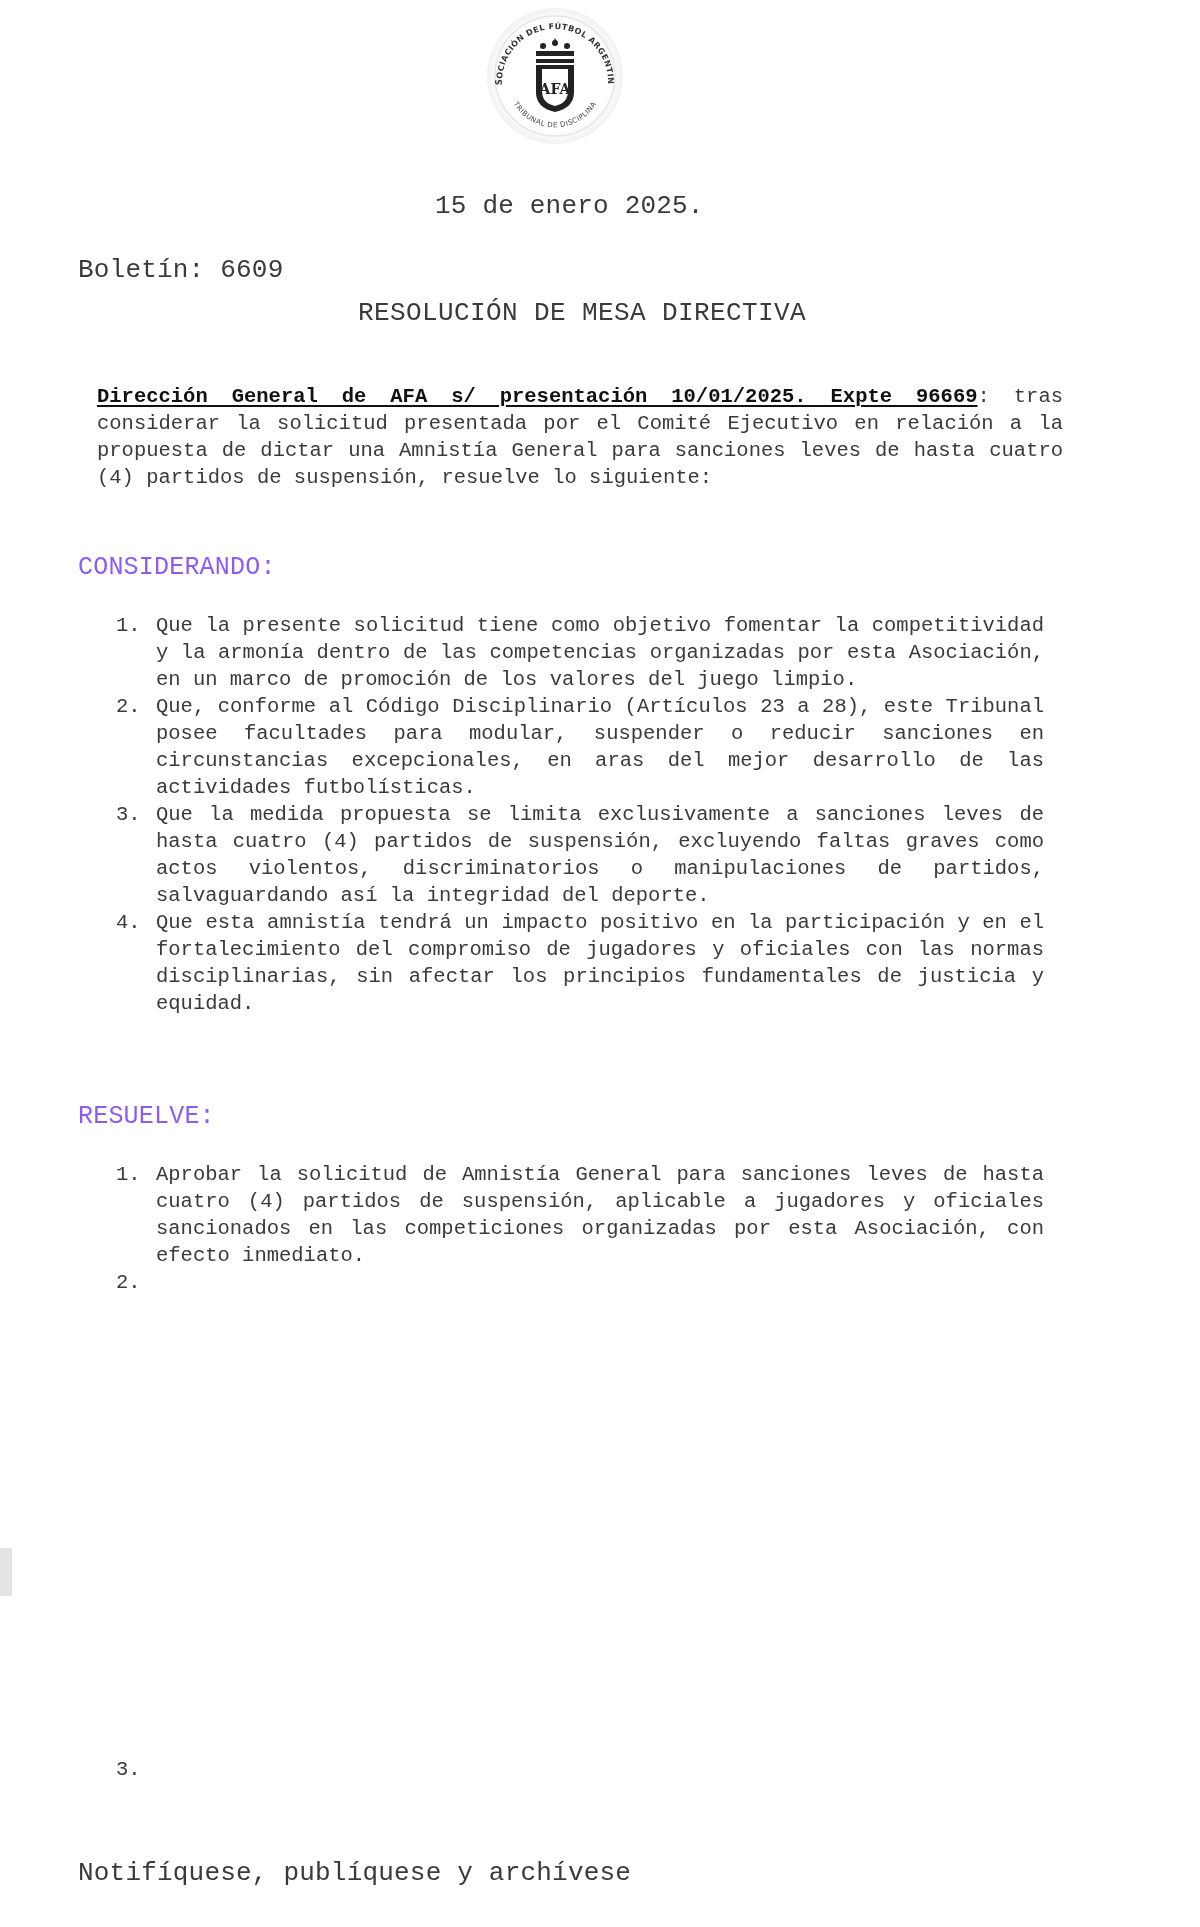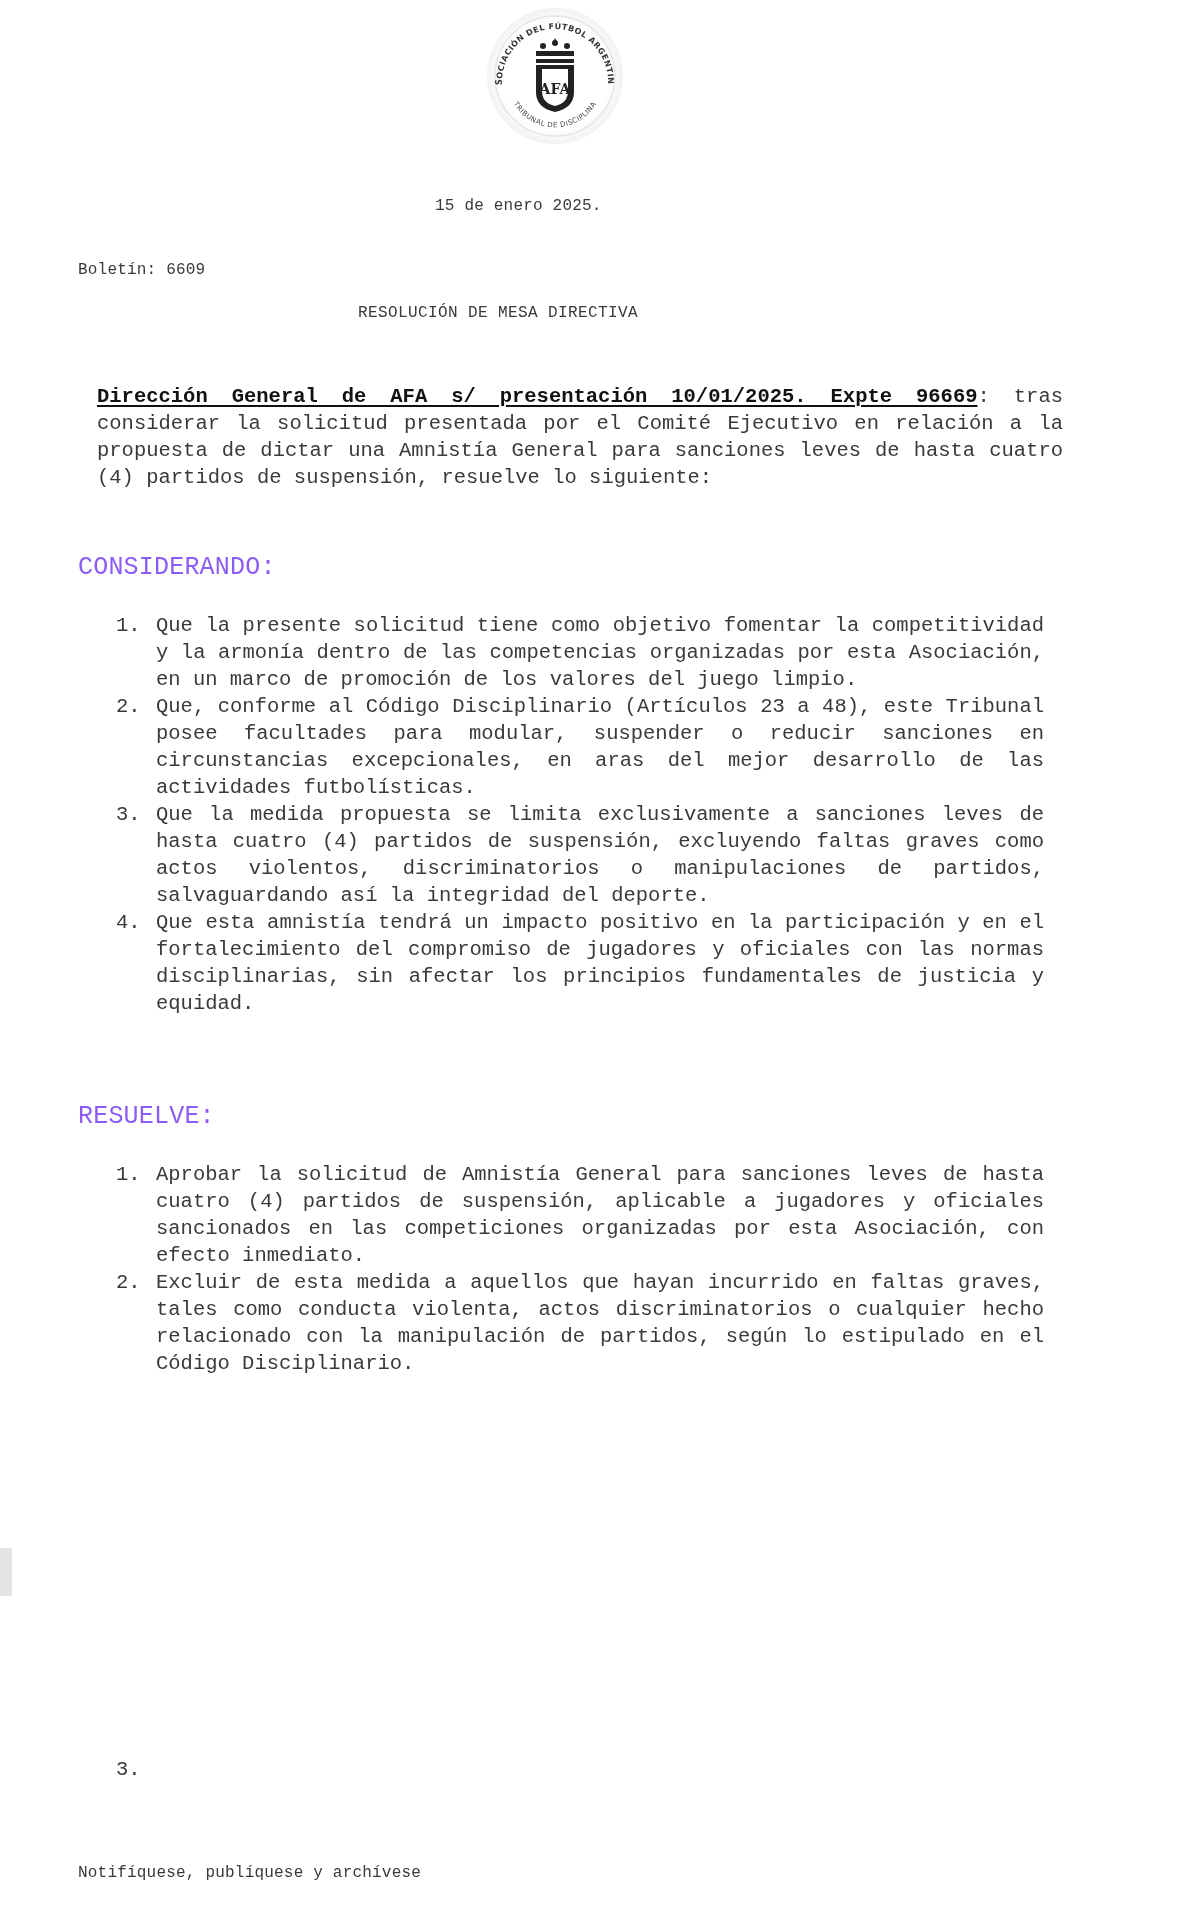--- a/index.html
+++ b/index.html
@@ -1,20 +1,20 @@
 <!DOCTYPE html>
 <html><head>
 <meta charset="utf-8">
 <style>
   html, body { margin:0; padding:0; background:#ffffff; }
   body { width:1200px; height:1927px; position:relative; overflow:hidden;
          font-family:"Liberation Mono", "DejaVu Sans Mono", monospace; color:#3a3a3a; }
   .abs { position:absolute; }
   .logo { left:480px; top:4px; width:150px; height:150px; }
-  .txt { font-size:16px; line-height:27px; white-space:nowrap; letter-spacing:0.2px; }
+  .txt { font-size:26px; line-height:27px; white-space:nowrap; letter-spacing:0.2px; }
   .date { left:435px; top:193px; }
   .boletin { left:78px; top:218px;margin-top:39px; }
   .title { left:358px; top:300px; letter-spacing:0.4px; }
   .para { left:78px; width:966px; font-size:20.5px; line-height:27px; text-align:justify;margin-left:19px; }
   .intro { top:383px; }
   .head-bold { font-weight:bold; color:#111; text-decoration:underline; text-decoration-thickness:2px; text-underline-offset:3px; }
   .section { left:78px; font-size:25px; font-weight:normal; color:#8b5cf6; letter-spacing:0.2px; }
   .list { position:absolute; left:78px; width:966px; margin:0; padding:0; list-style:none; }
   .list li { position:relative; padding-left:78px; font-size:20.5px; line-height:27px; text-align:justify; }
   .list li .num { position:absolute; left:38px; top:0; }
@@ -60,29 +60,29 @@
 <div class="abs txt title">RESOLUCIÓN DE MESA DIRECTIVA</div>
 
 <div class="abs para intro">
   <span class="head-bold">Dirección General de AFA s/ presentación 10/01/2025. Expte 96669</span><span>:</span>
   <span>tras considerar la solicitud presentada por el Comité Ejecutivo en relación a la propuesta de dictar una Amnistía General para sanciones leves de hasta cuatro (4) partidos de suspensión, resuelve lo siguiente:</span>
 </div>
 
 <div class="abs section" style="top:553px;">CONSIDERANDO:</div>
 <ol class="list" style="top:612px;">
   <li><span class="num">1.</span><span>Que la presente solicitud tiene como objetivo fomentar la competitividad y la armonía dentro de las competencias organizadas por esta Asociación, en un marco de promoción de los valores del juego limpio.</span></li>
-  <li><span class="num">2.</span><span>Que, conforme al Código Disciplinario (Artículos 23 a 48), este Tribunal posee facultades para modular, suspender o reducir sanciones en circunstancias excepcionales, en aras del mejor desarrollo de las actividades futbolísticas.</span></li>
+  <li><span class="num">2.</span><span>Que, conforme al Código Disciplinario (Artículos 23 a 28), este Tribunal posee facultades para modular, suspender o reducir sanciones en circunstancias excepcionales, en aras del mejor desarrollo de las actividades futbolísticas.</span></li>
   <li><span class="num">3.</span><span>Que la medida propuesta se limita exclusivamente a sanciones leves de hasta cuatro (4) partidos de suspensión, excluyendo faltas graves como actos violentos, discriminatorios o manipulaciones de partidos, salvaguardando así la integridad del deporte.</span></li>
   <li><span class="num">4.</span><span>Que esta amnistía tendrá un impacto positivo en la participación y en el fortalecimiento del compromiso de jugadores y oficiales con las normas disciplinarias, sin afectar los principios fundamentales de justicia y equidad.</span></li>
 </ol>
 
 <div class="abs section" style="top:1102px;">RESUELVE:</div>
 <ol class="list" style="top:1161px;">
   <li><span class="num">1.</span><span>Aprobar la solicitud de Amnistía General para sanciones leves de hasta cuatro (4) partidos de suspensión, aplicable a jugadores y oficiales sancionados en las competiciones organizadas por esta Asociación, con efecto inmediato.</span></li>
-  <li><span class="num">2.</span><span>Excluir de esta medida a aquellos que hayan incurrido en faltas graves, tales como conducta violenta, actos discriminatorios o cualquier hecho relacionado con la manipulación de partidos, según lo estipulado en el Código Disciplinario.</span></li>
+  <li><span class="num">2.</span></li>
 </ol>
 
 <div class="abs artifact"></div>
 
 <ol class="list" style="top:1756px;">
   <li><span class="num">3.</span></li>
 </ol>
 
 <div class="abs txt" style="left:78px; top:1860px;">Notifíquese, publíquese y archívese</div>
 

